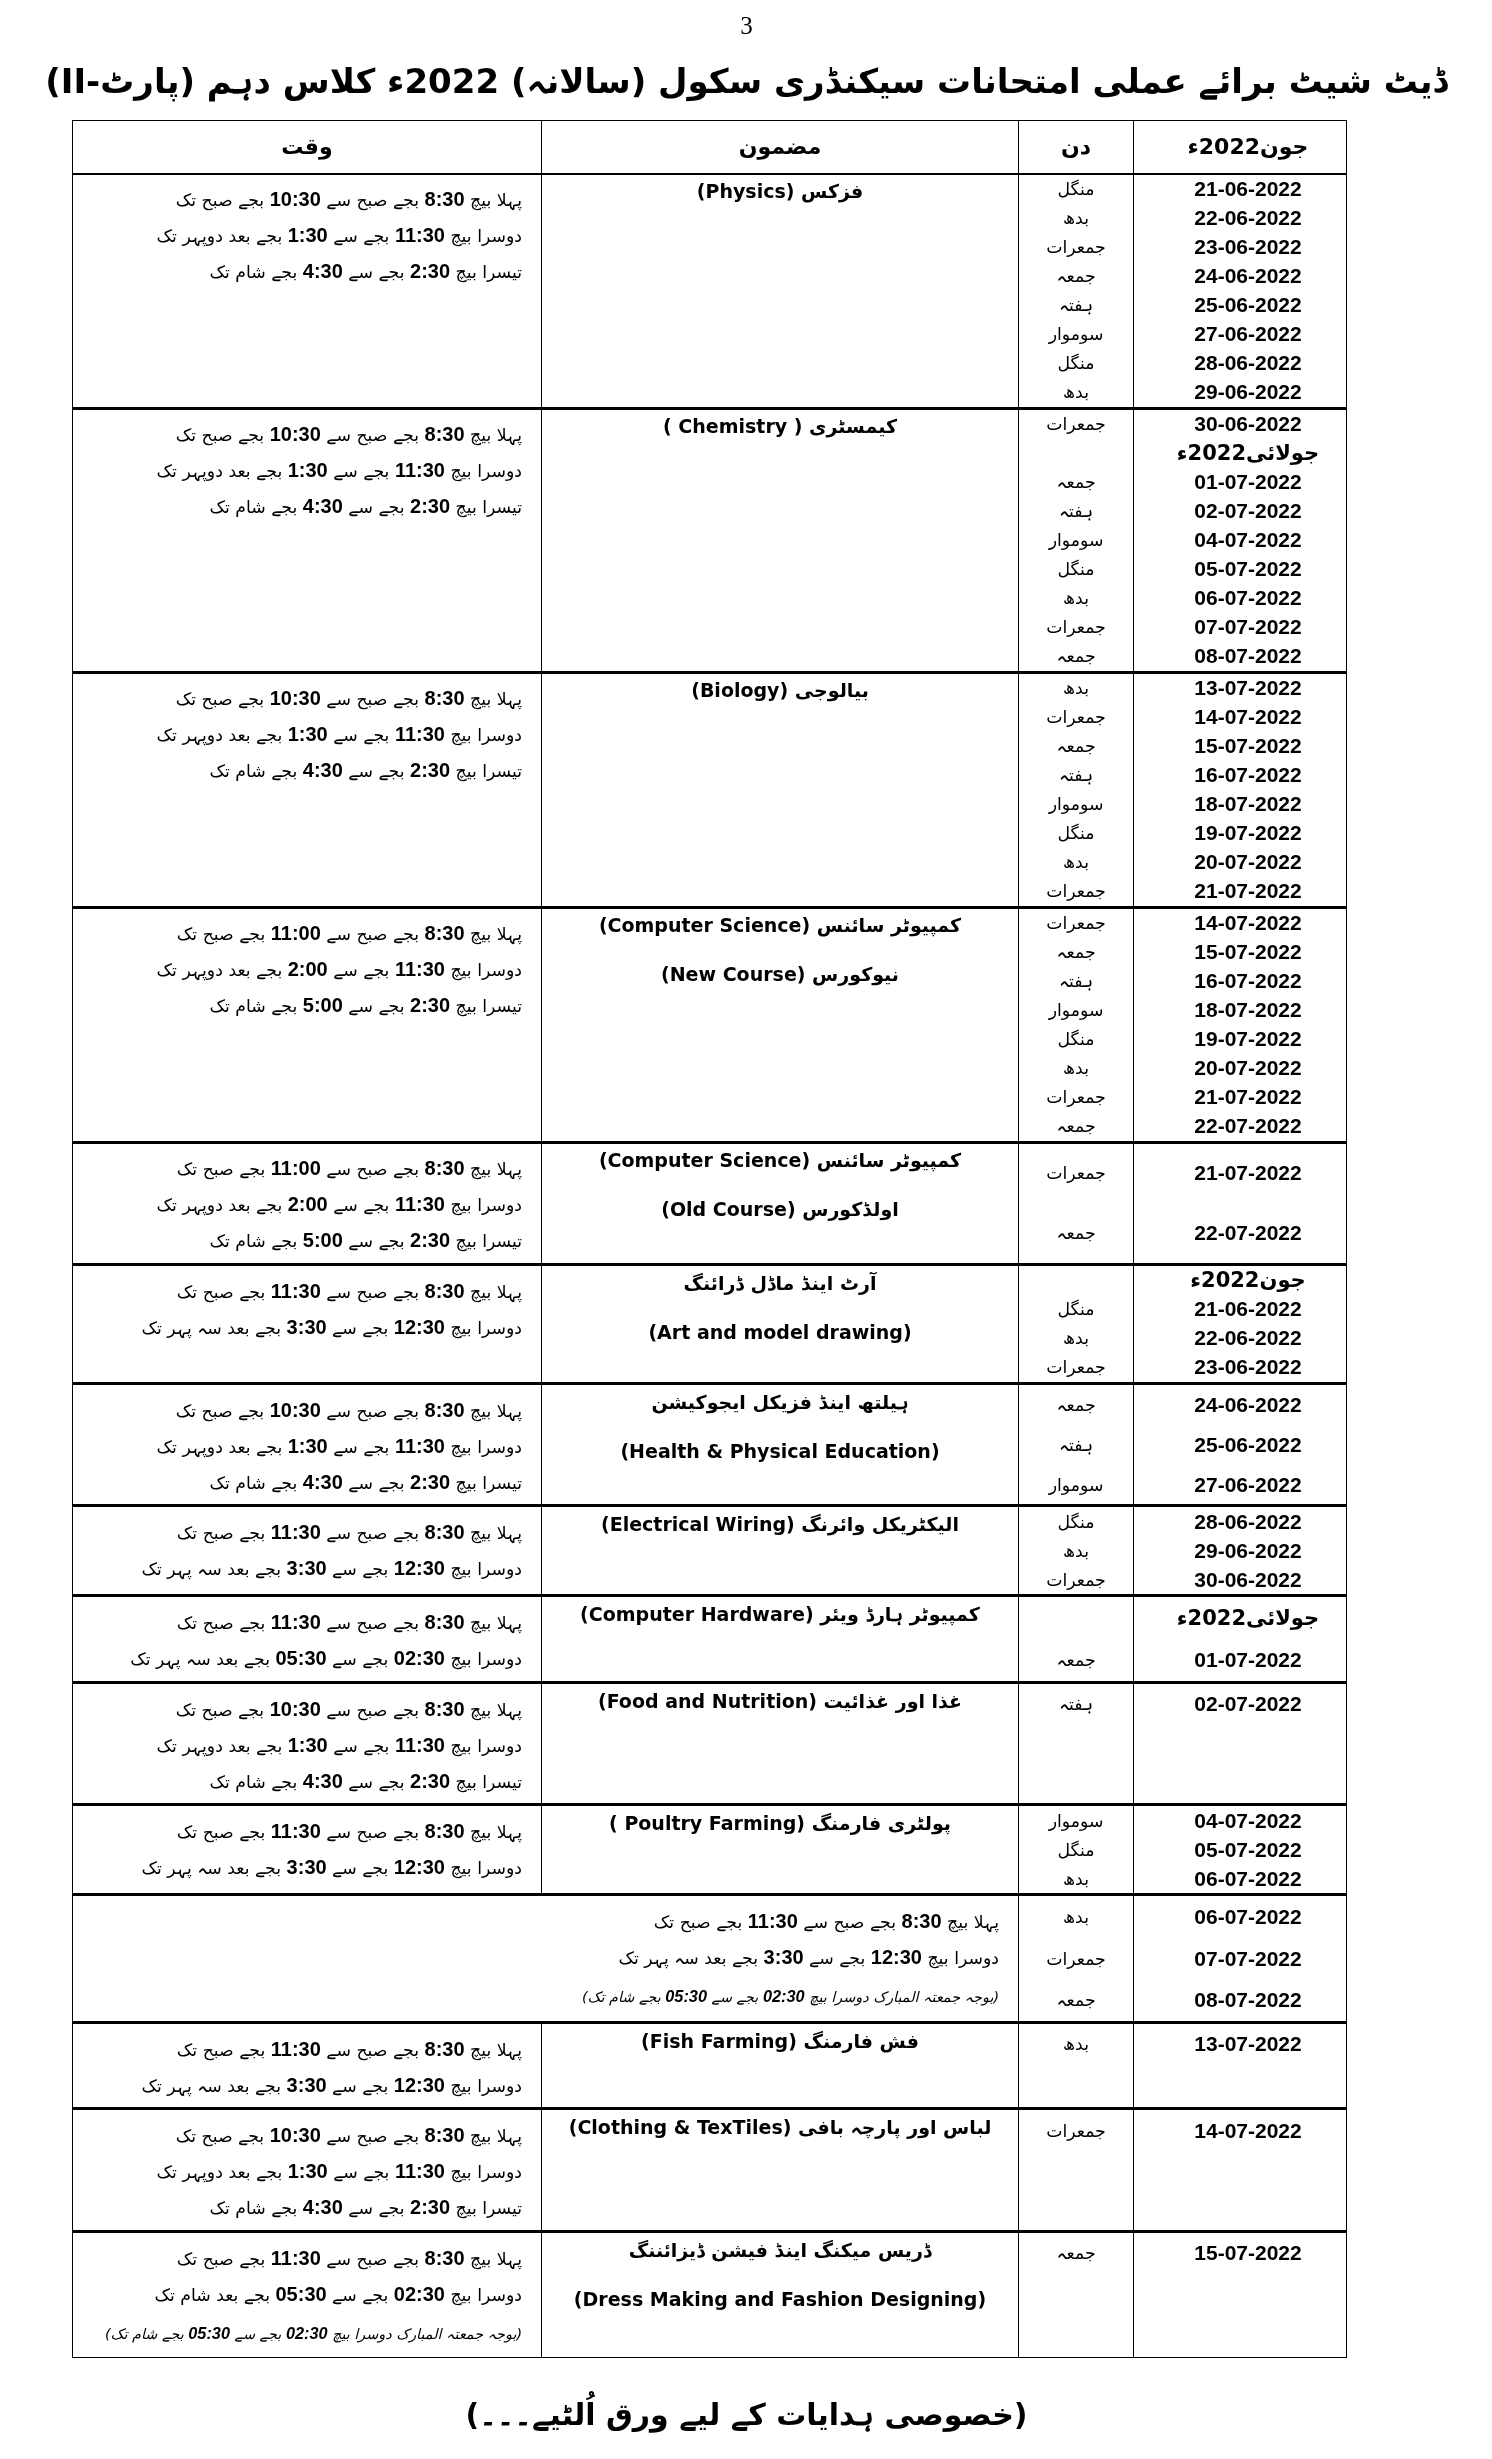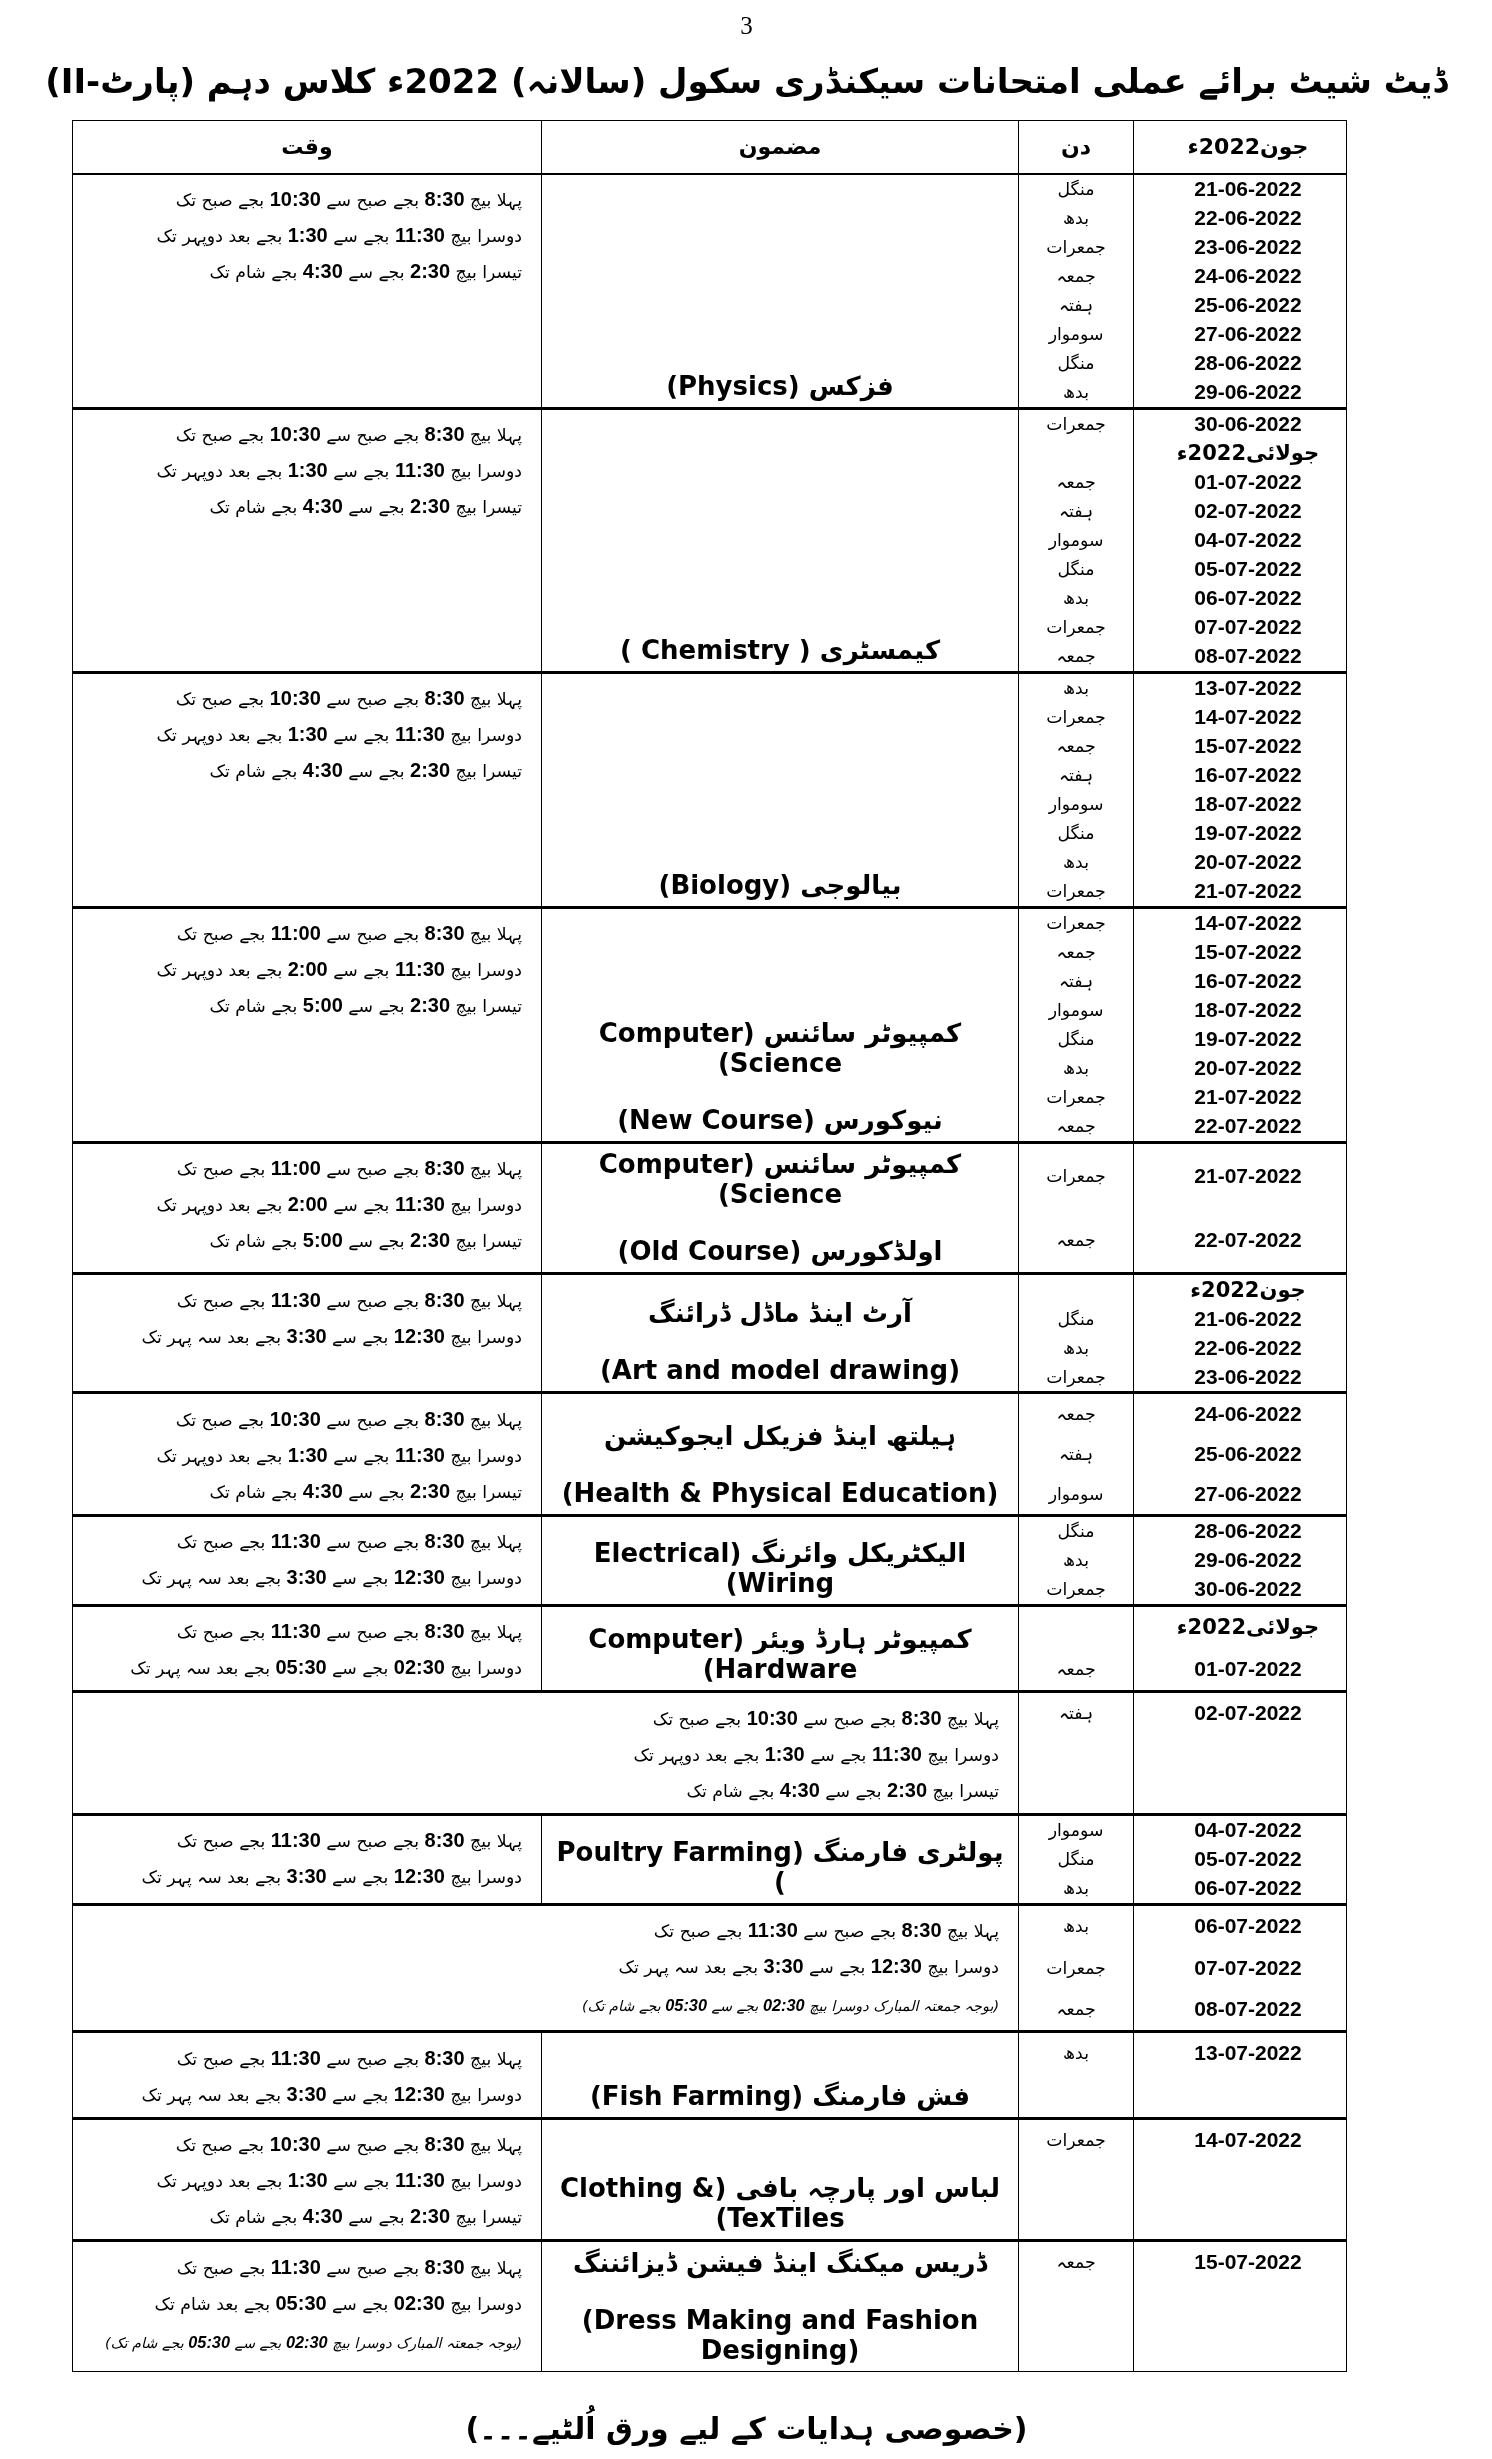--- a/index.html
+++ b/index.html
@@ -52,23 +52,23 @@
     font-family:"Liberation Sans",sans-serif;
     font-weight:bold;font-size:21px;
   }
   .cell-date.month{
     font-family:"DejaVu Sans",sans-serif;
     font-size:21px;direction:rtl;
   }
   .cell-day{font-size:17.3px;direction:rtl;}
   .col-subject{
     display:flex;flex-direction:column;
-    justify-content:flex-end;align-items:center;
+    justify-content:flex-start;align-items:center;
     text-align:center;
-    font-weight:bold;font-size:26px;
+    font-weight:bold;font-size:19px;
     direction:rtl;
     padding:5.8px 7.7px;box-sizing:border-box;
   }
   .subject-line + .subject-line{margin-top:27px;}
   .col-time{
     direction:rtl;
     padding:7.7px 19px 3.8px 7.7px;
     box-sizing:border-box;
     text-align:right;
   }
@@ -323,20 +323,23 @@
           <div class="time-line">دوسرا بیچ <span class="num">02:30</span> بجے سے <span class="num">05:30</span> بجے بعد سہ پہر تک</div>
         </div>
       </div>
       <div class="block" style="min-height: 111px;">
         <div class="col-date" style="grid-template-rows: 33px; padding-top: 3.8px;">
           <div class="cell-date">02-07-2022</div>
         </div>
         <div class="col-day" style="grid-template-rows: 33px; padding-top: 3.8px;">
           <div class="cell-day">ہفتہ</div>
         </div>
+        <div class="col-subject">
+          <div class="subject-line" dir="auto">غذا اور غذائیت (Food and Nutrition)</div>
+        </div>
         <div class="col-time">
           <div class="time-line">پہلا بیچ <span class="num">8:30</span> بجے صبح سے <span class="num">10:30</span> بجے صبح تک</div>
           <div class="time-line">دوسرا بیچ <span class="num">11:30</span> بجے سے <span class="num">1:30</span> بجے بعد دوپہر تک</div>
           <div class="time-line">تیسرا بیچ <span class="num">2:30</span> بجے سے <span class="num">4:30</span> بجے شام تک</div>
         </div>
       </div>
       <div class="block" style="min-height: 86px;">
         <div class="col-date" style="grid-template-rows: repeat(3, 1fr);">
           <div class="cell-date">04-07-2022</div>
           <div class="cell-date">05-07-2022</div>

